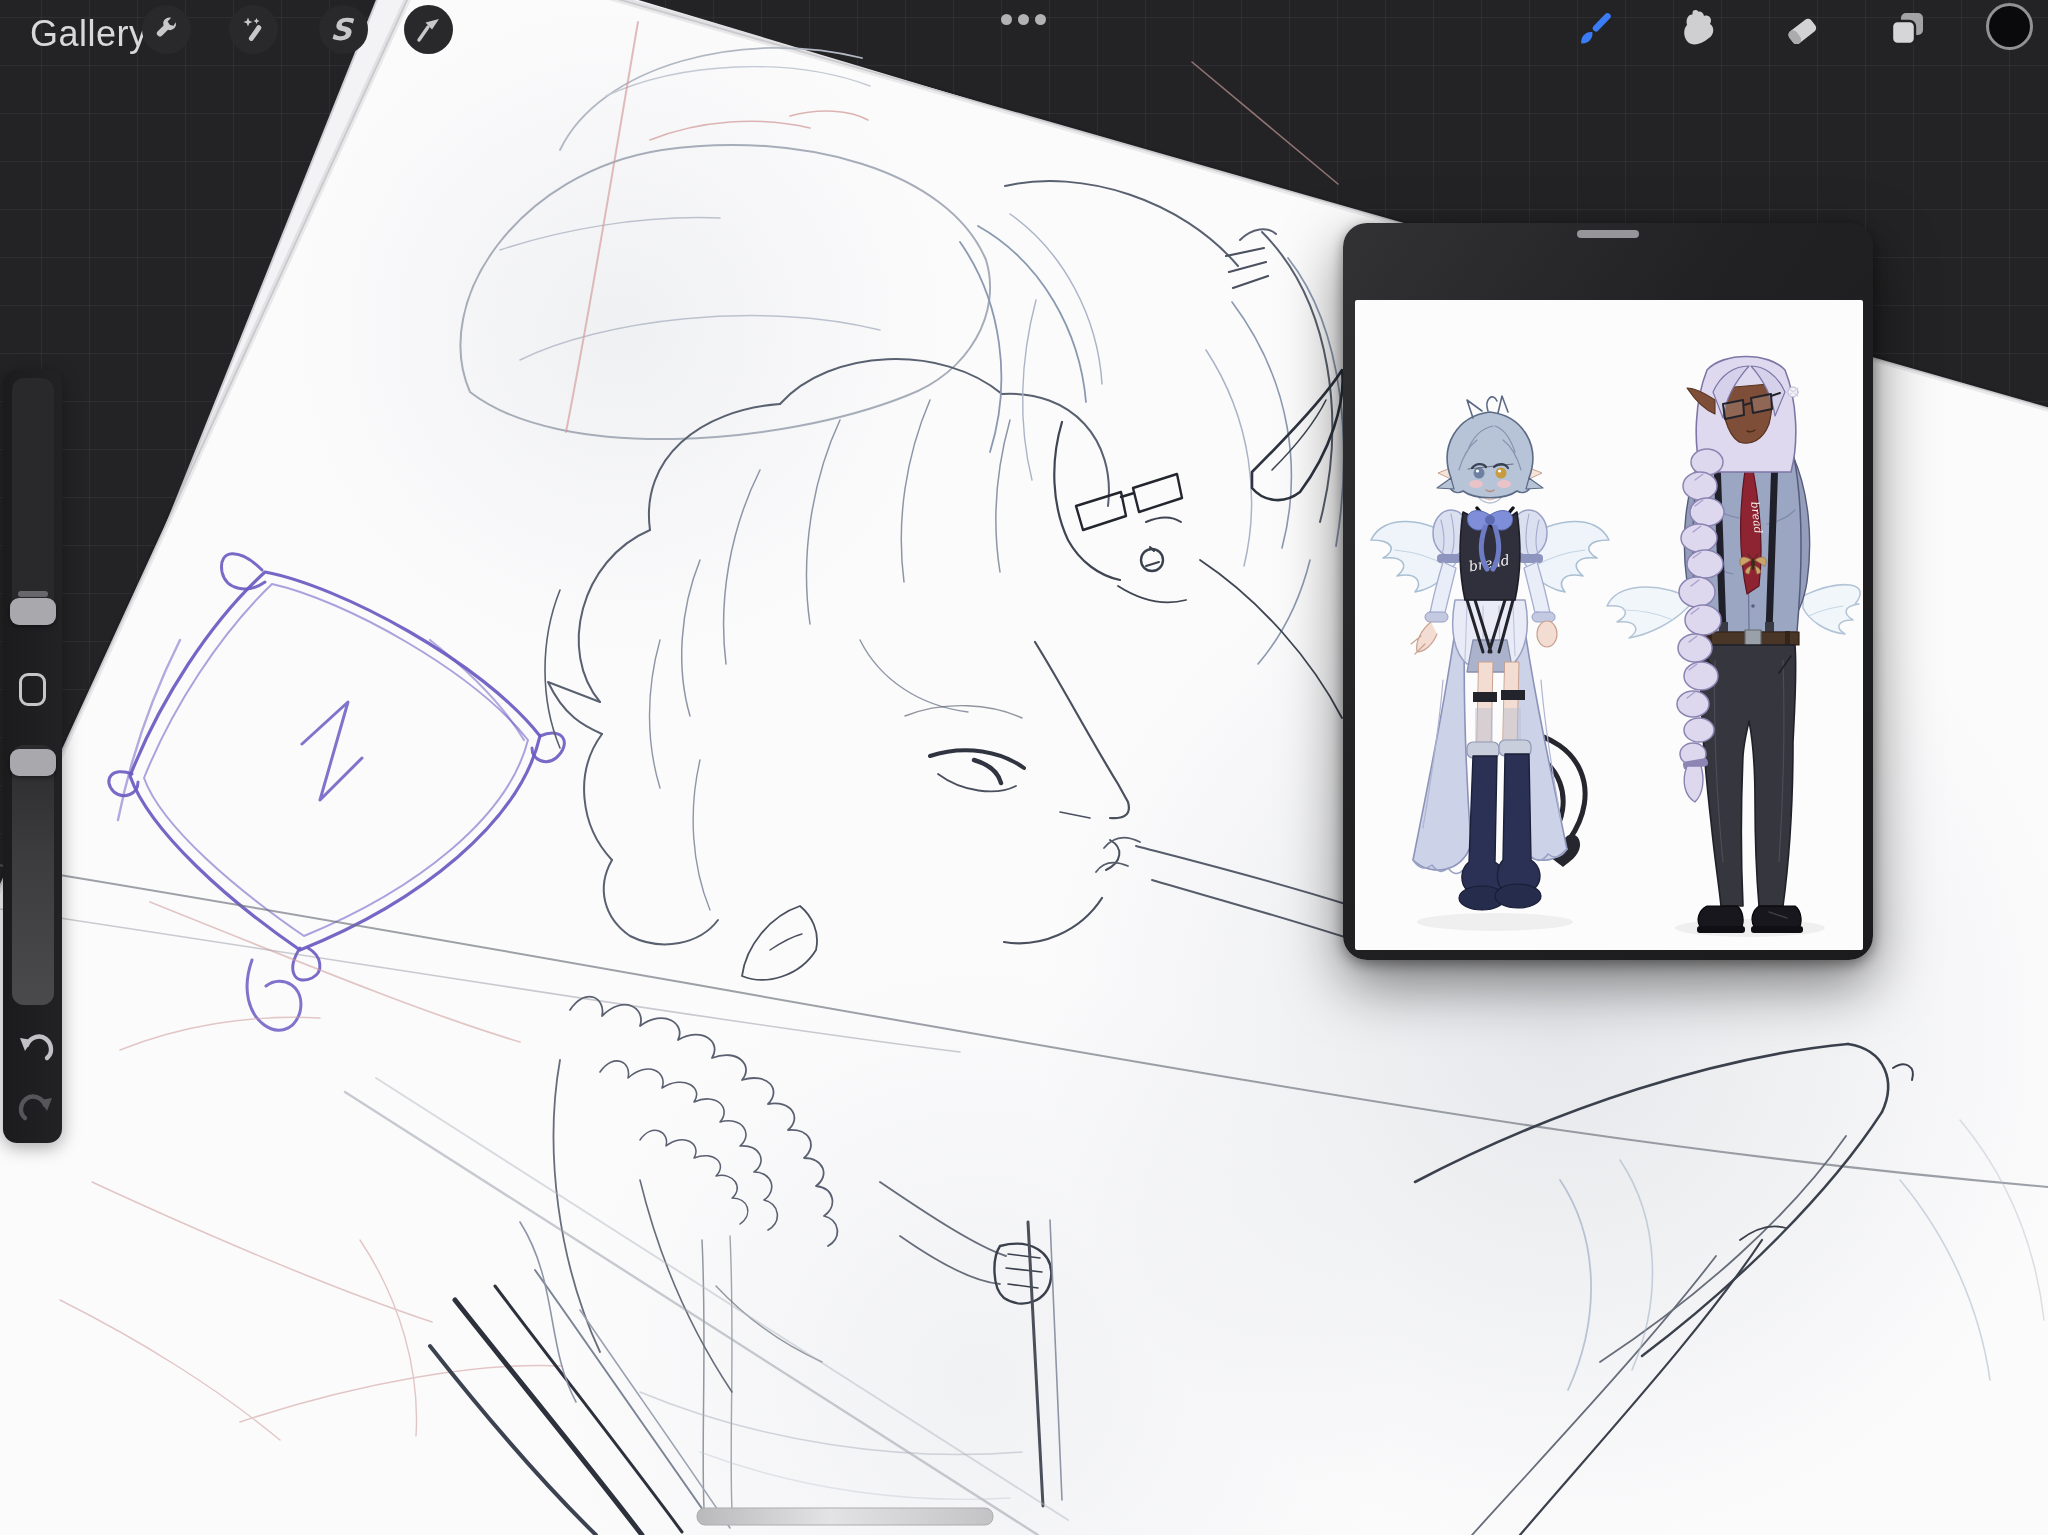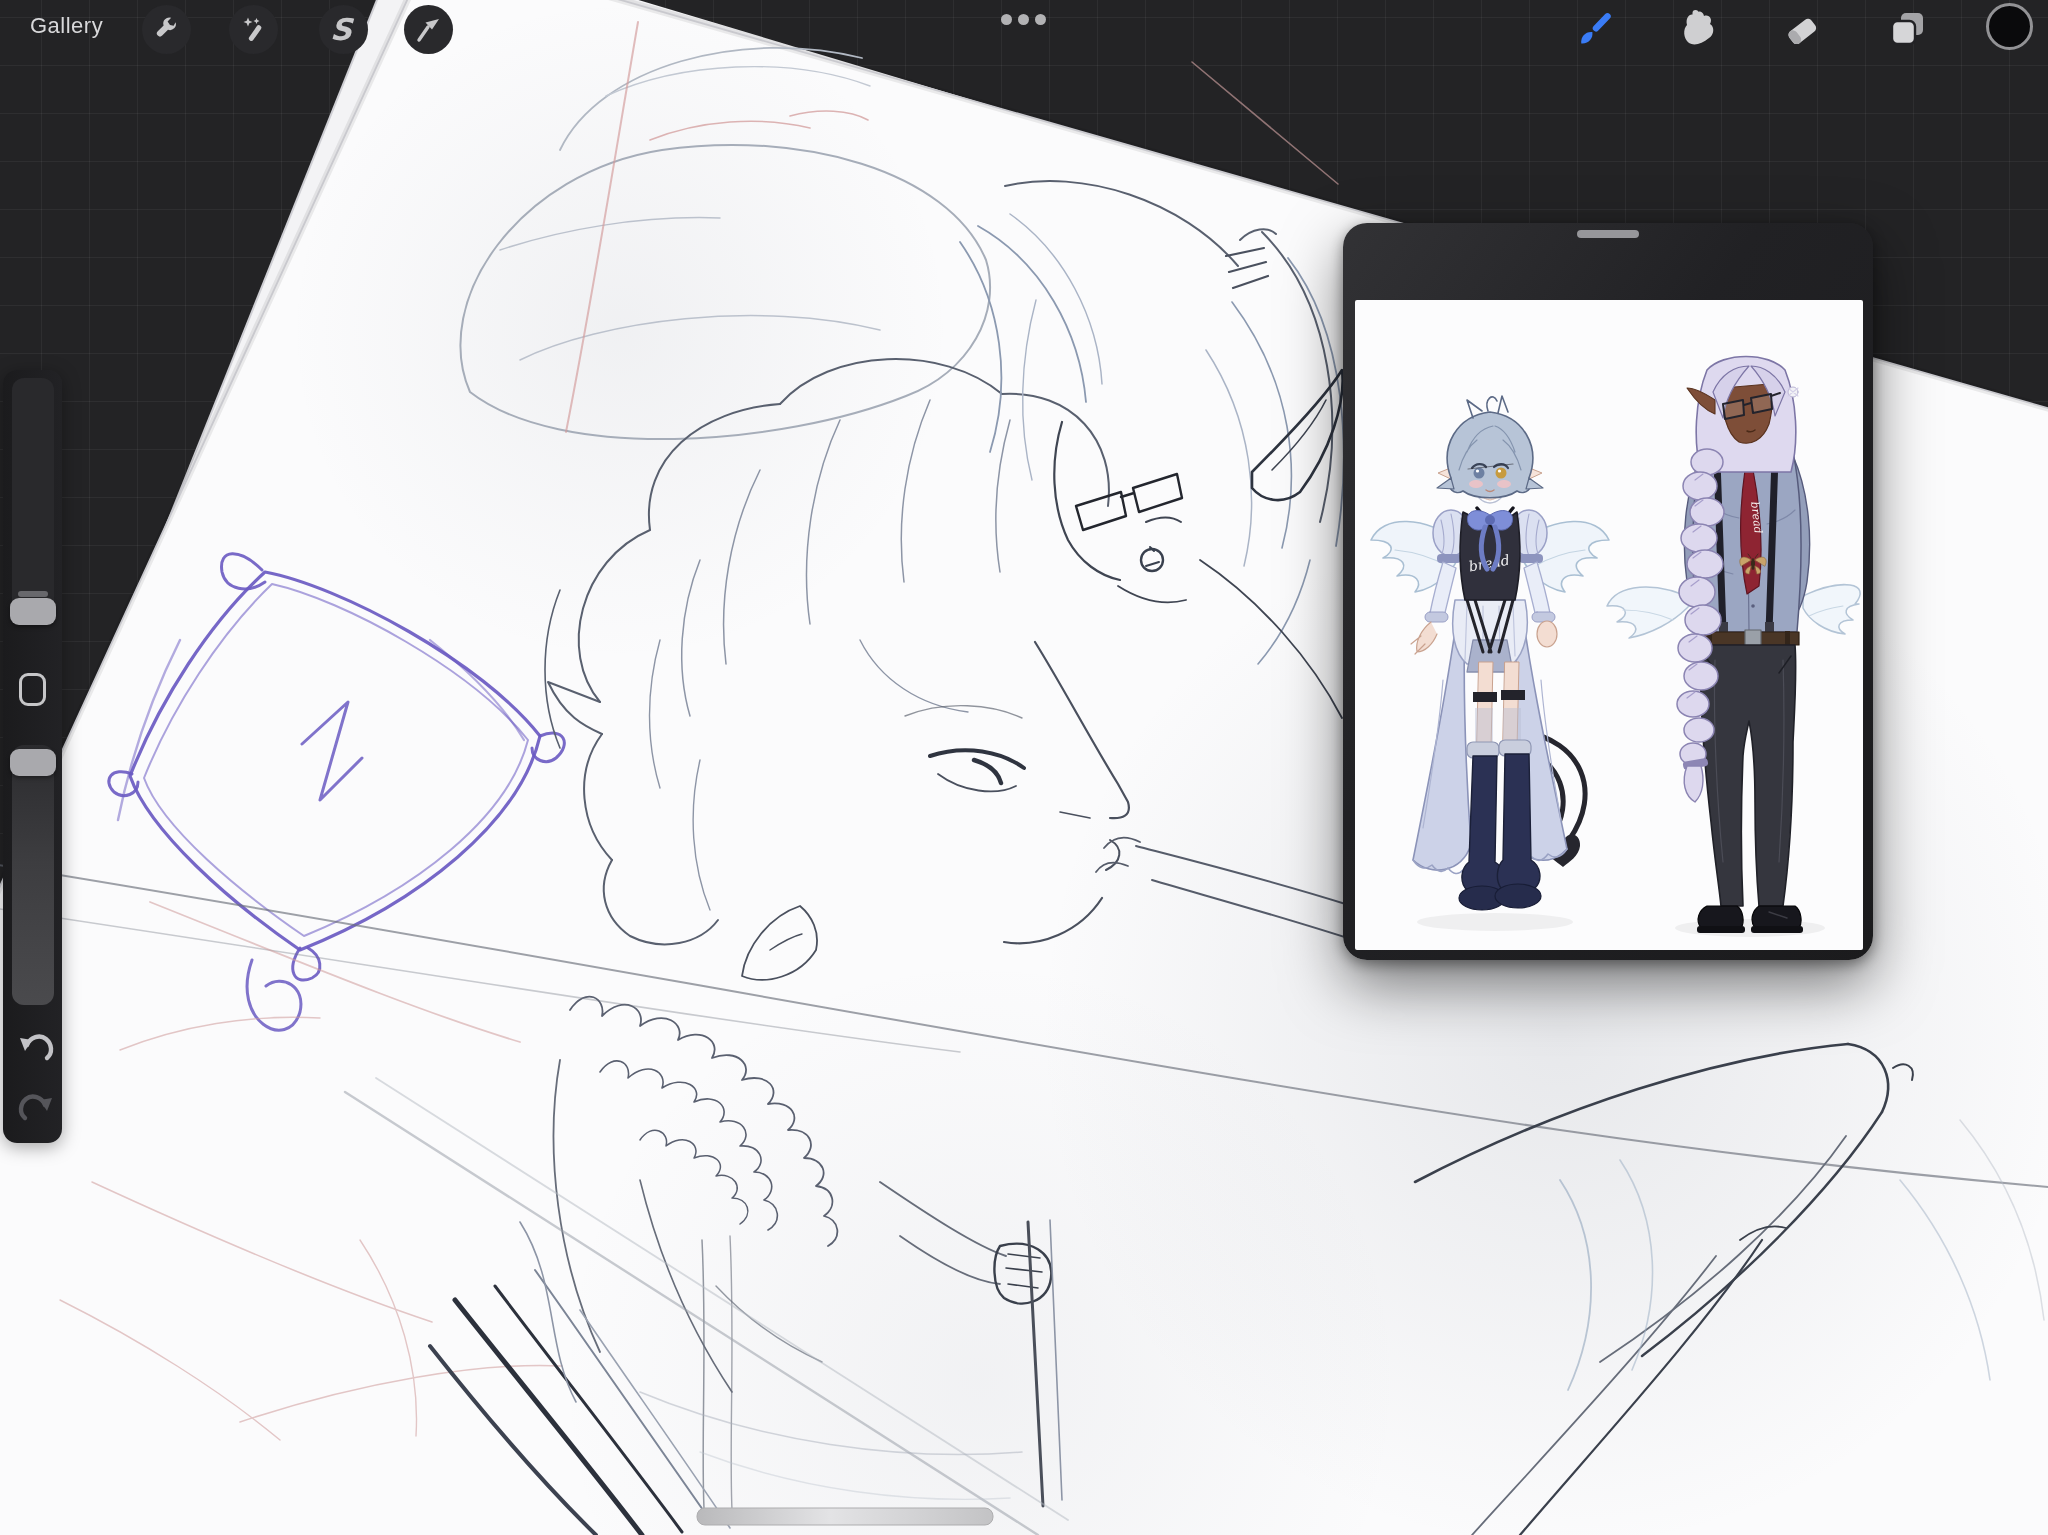--- a/index.html
+++ b/index.html
@@ -10,21 +10,21 @@
       linear-gradient(rgba(255,255,255,.05) 1px, transparent 1px),
       linear-gradient(90deg, rgba(255,255,255,.05) 1px, transparent 1px);
     background-size:48px 48px;
     background-position:-7px 17px;
     font-family:"Liberation Sans", sans-serif;
     -webkit-user-select:none;user-select:none;
   }
   
   .topbar{position:absolute;left:0;top:0;width:2048px;height:54px;z-index:40;}
   .gallery-label{
-    position:absolute;left:30px;top:13px;font-size:22px;letter-spacing:.5px;
+    position:absolute;left:30px;top:13px;font-size:36px;letter-spacing:.5px;
     color:#d8d8da;font-weight:400;
   }
   .toolbtn{
     position:absolute;top:5px;width:49px;height:49px;border-radius:50%;
     background:#29292c;display:flex;align-items:center;justify-content:center;
   }
   .toolbtn svg{display:block;}
   .flatbtn{
     position:absolute;top:3px;width:52px;height:52px;display:flex;
     align-items:center;justify-content:center;background:transparent;

